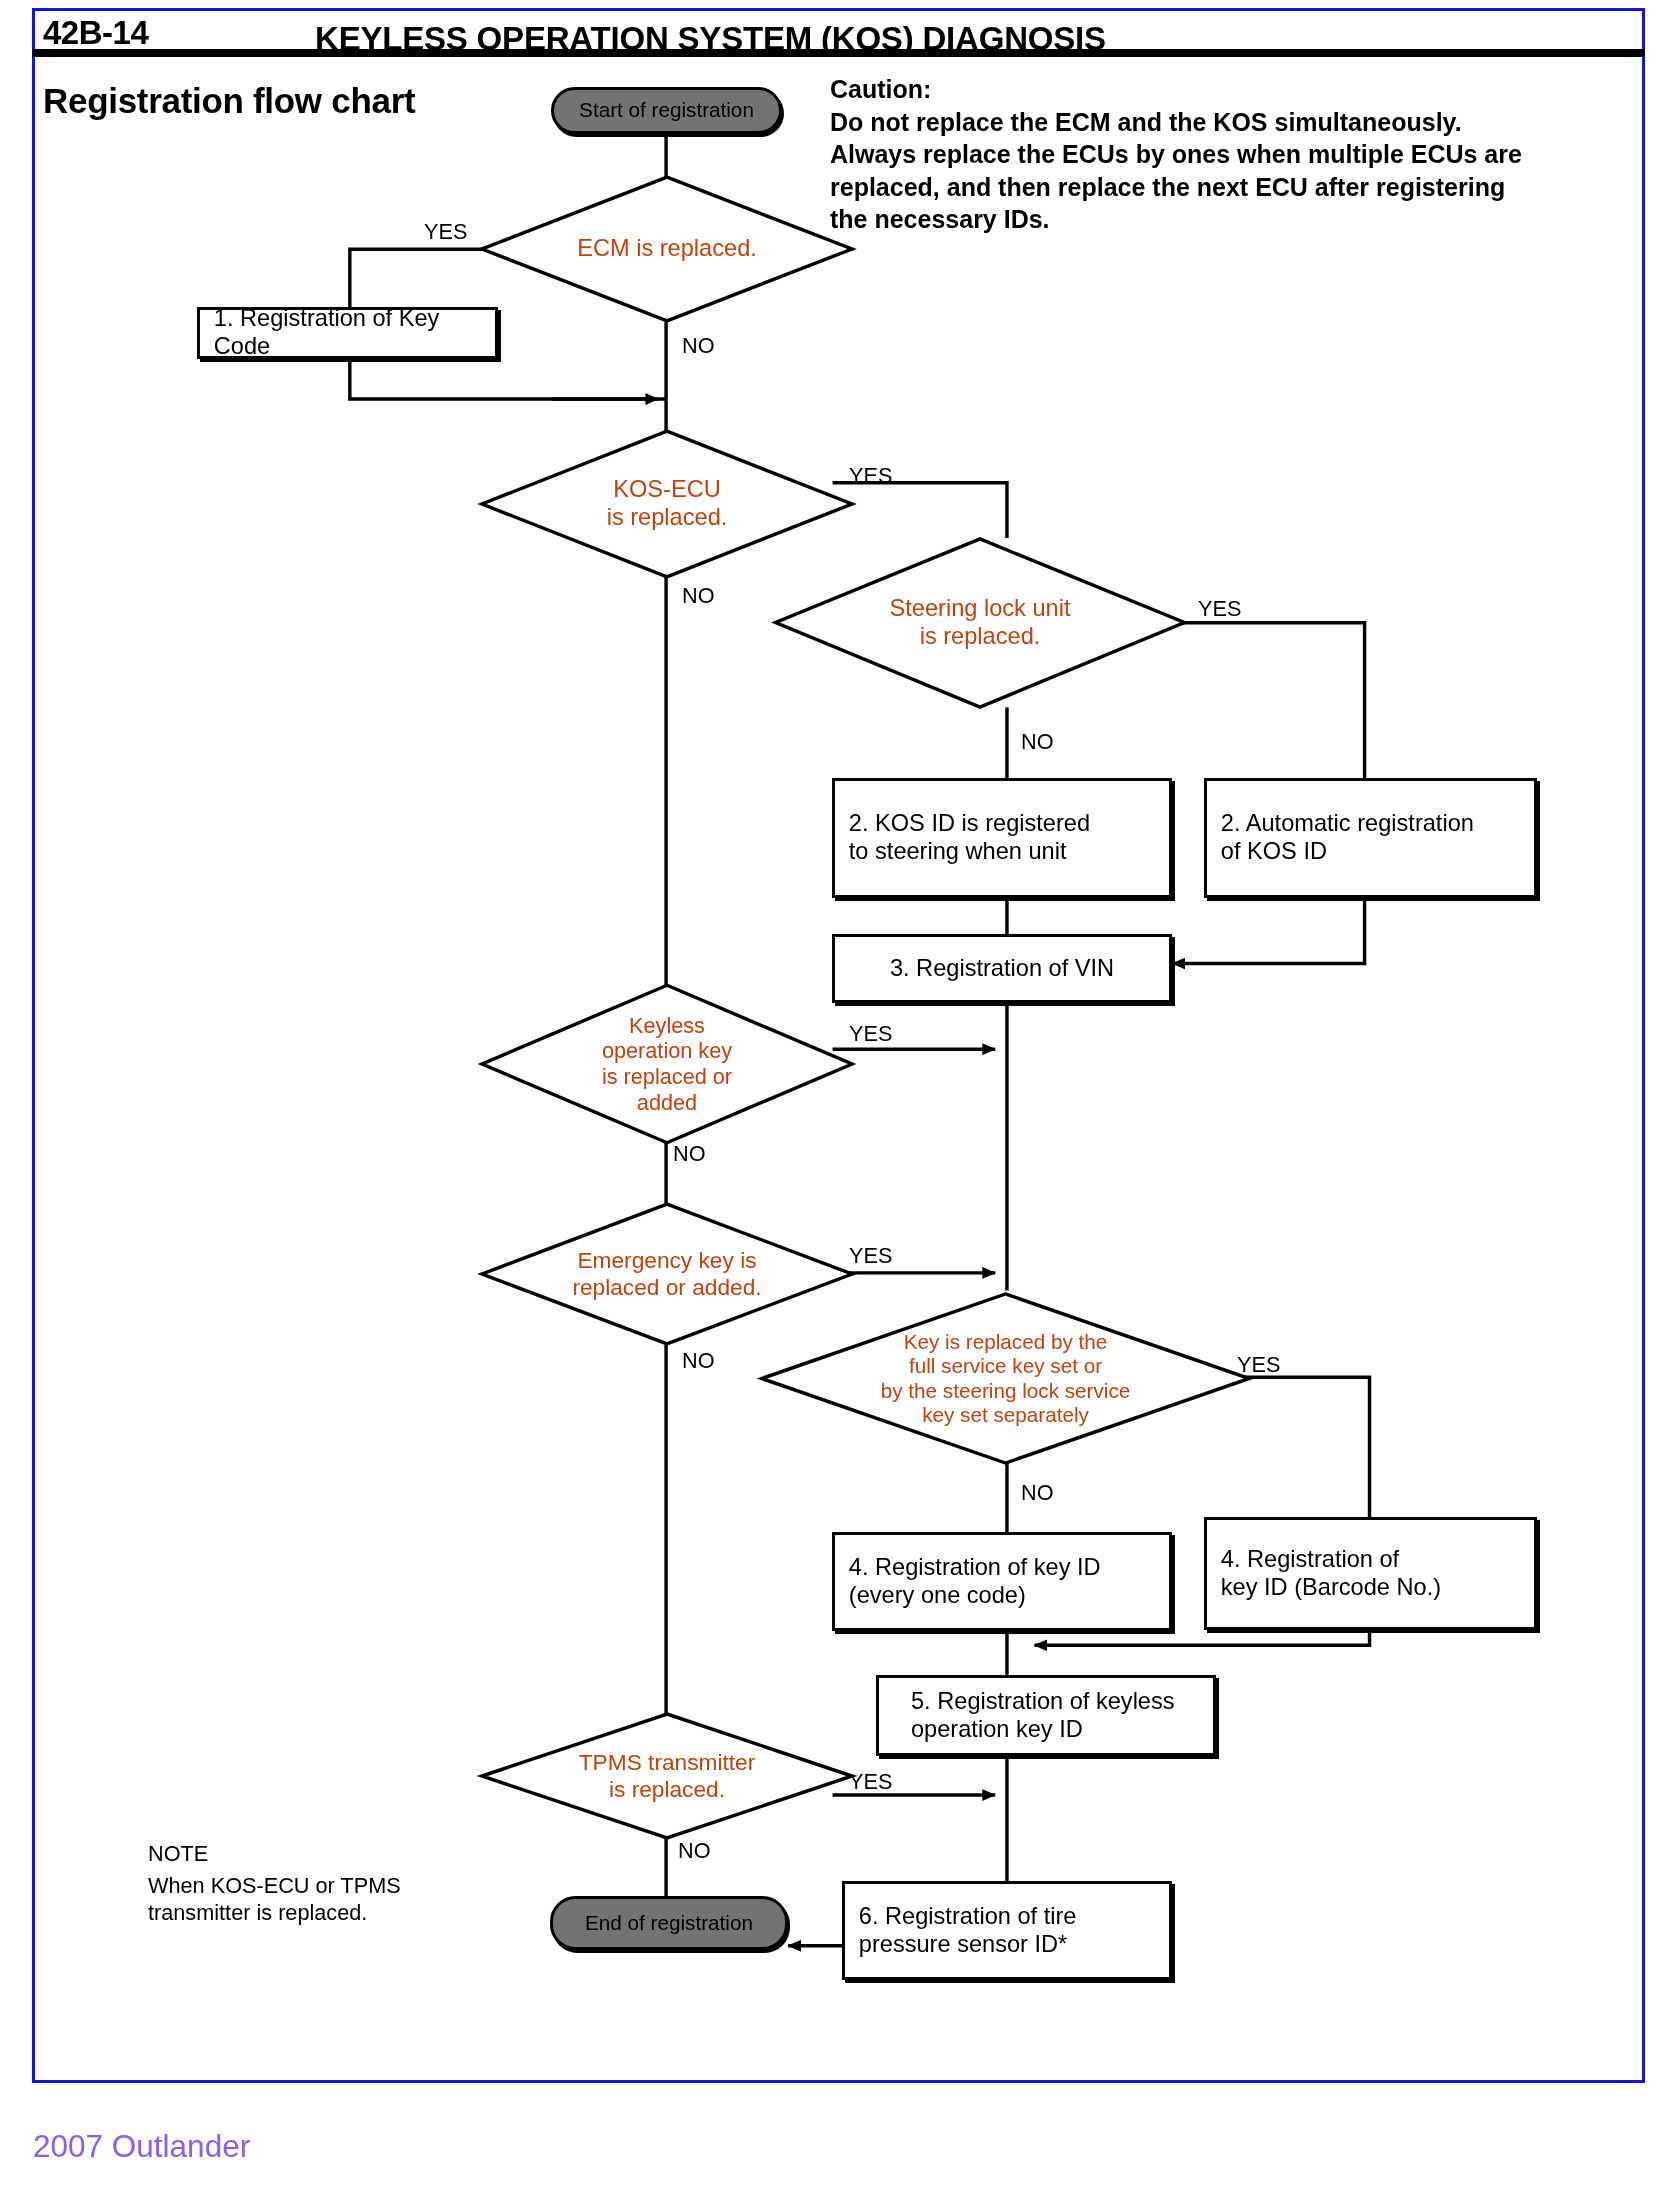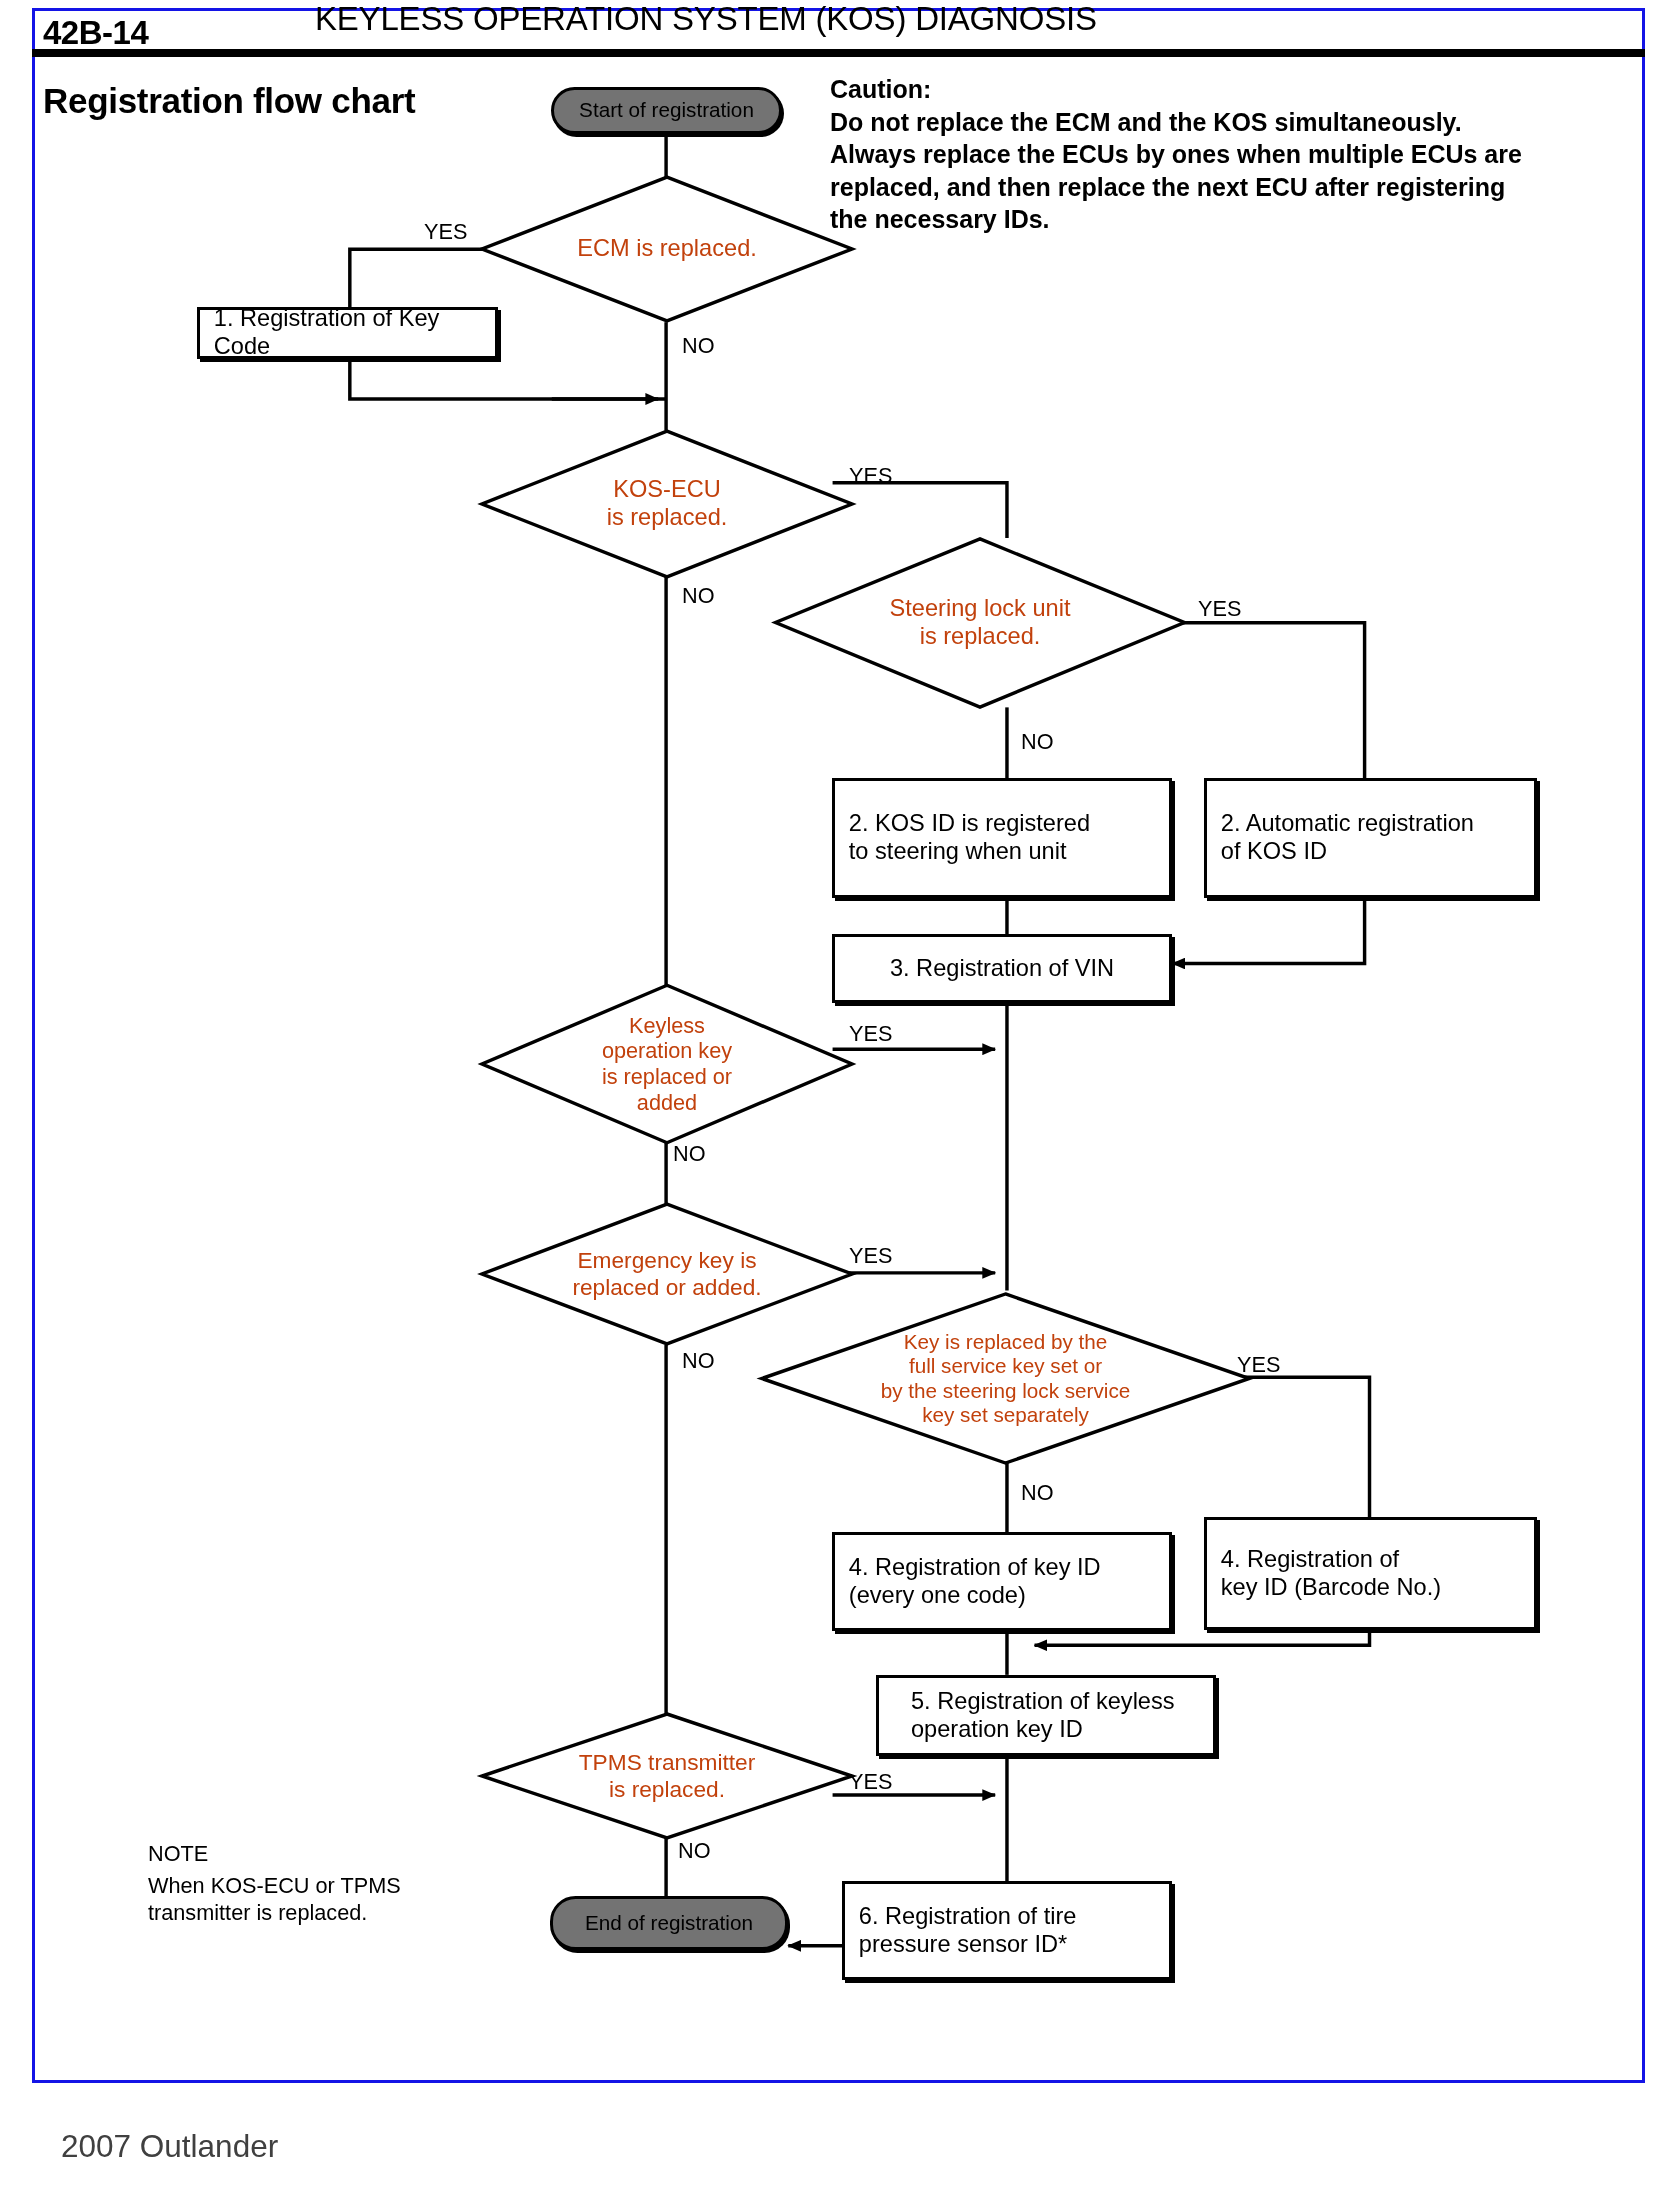--- a/index.html
+++ b/index.html
@@ -26,23 +26,23 @@
   #page-number {
     position: absolute;
     left: 43px; top: 13.8px;
     font-size: 33px;
     font-weight: bold;
     letter-spacing: -0.5px;
     color: #000;
   }
   #header-title {
     position: absolute;
-    left: 315px; top: 0;
+    left: 315px; top: 20px;
     font-size: 33px;
-    font-weight: normal;
+    font-weight: bold;
     letter-spacing: -0.2px;
     color: #000;
   }
 
   
   #blue-frame {
     position: absolute;
     left: 31.5px; top: 7.9px;
     width: 1613px; height: 2075px;
     border: 3.9px solid #1414e6;
@@ -72,22 +72,21 @@
     width: 394px;
     font-size: 21.7px;
     line-height: 1.28;
     color: #000;
   }
   #note-block .note-head { display: block; margin-bottom: 3.9px; }
   #footer-text {
     position: absolute;
     left: 33px; top: 2128px;
     font-size: 31.5px;
-    color: #404040;
-    margin-left: 28px;
+    color: #8b5cf6;
   }
 
   
   .node {
     position: absolute;
     display: flex;
     align-items: center;
     justify-content: center;
     text-align: center;
     color: #000;

